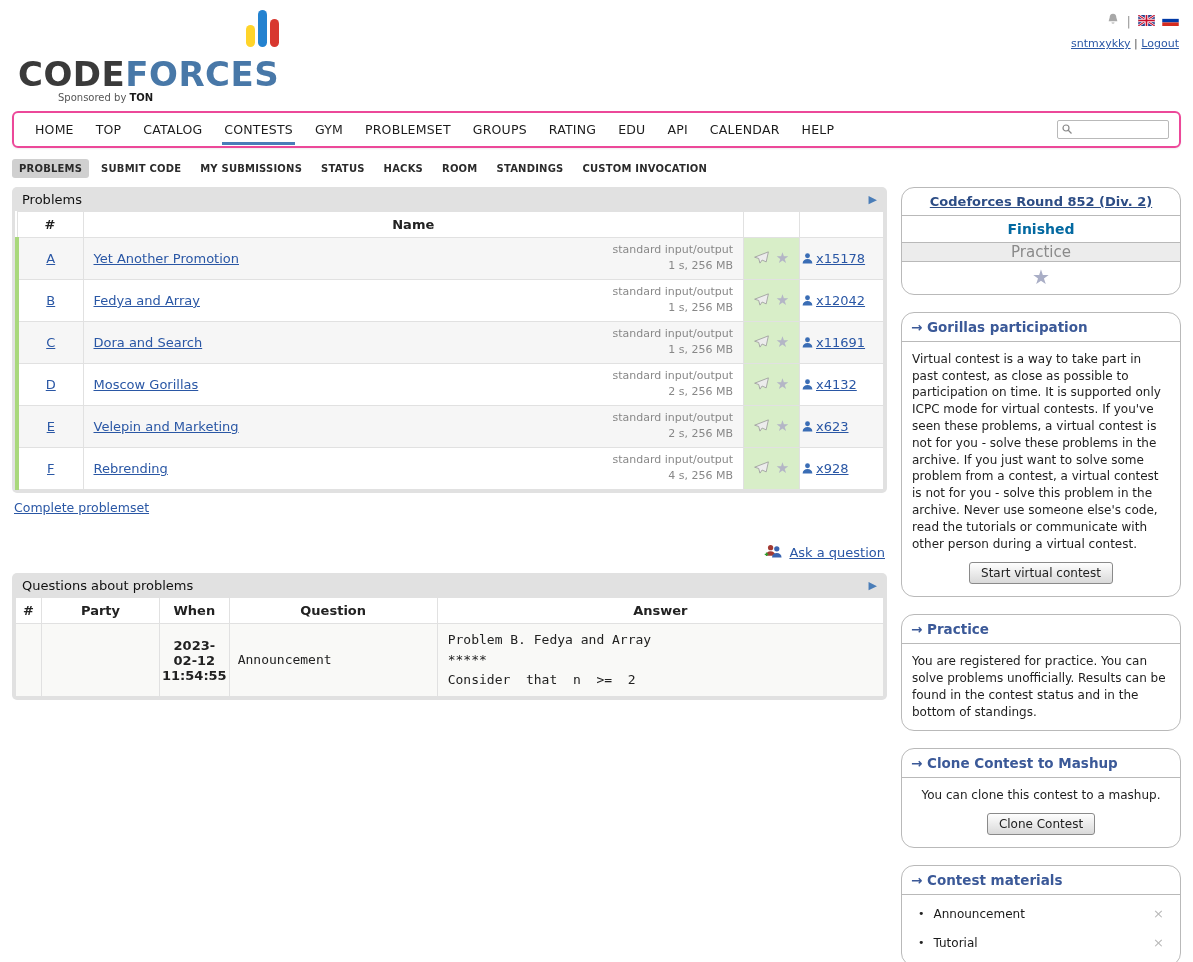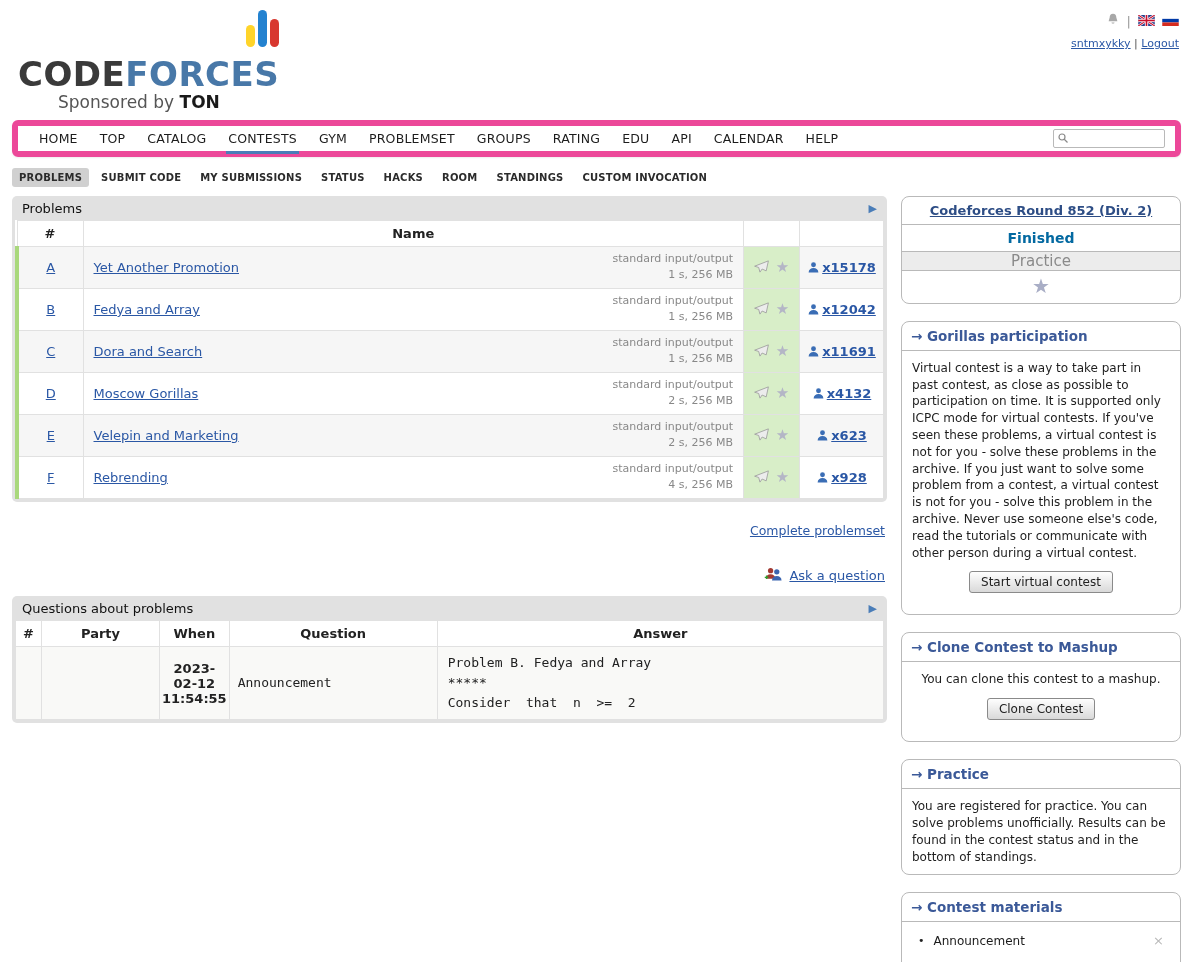--- a/index.html
+++ b/index.html
@@ -14,28 +14,28 @@
   
   .header { display: flex; justify-content: space-between; align-items: flex-start; padding: 4px 2px 8px; }
   .logo-area { display: flex; align-items: flex-end; gap: 10px; margin-left: 4px; flex-direction: column; }
   .logo-bars { display: flex; align-items: flex-end; gap: 3px; padding-bottom: 3px; }
   .bar { width: 9px; border-radius: 5px; }
   .bar-yellow { height: 22px; background: #ffd42a; }
   .bar-blue   { height: 37px; background: #2382d0; }
   .bar-red    { height: 28px; background: #d8372f; }
   .logo-text { font-size: 34px; font-weight: bold; line-height: 0.85; letter-spacing: 0.5px; }
   .logo-code { color: #3a3a3a; } .logo-forces { color: #4878a8; }
-  .logo-sub { font-size: 17px; color: #555; margin-top: 3px; padding-left: 40px; }
+  .logo-sub { font-size: 10px; color: #555; margin-top: 3px; padding-left: 40px; }
   .logo-sub b { color: #1a1a1a; }
   .header-right { text-align: right; padding-top: 2px; }
   .hr-top { display: flex; justify-content: flex-end; align-items: center; gap: 7px; margin-bottom: 7px; color: #999; }
   .hr-bottom { font-size: 11px; color: #555; }
 
   
-  .nav { display: flex; align-items: center; border: 6px solid #ec4899; border-radius: 6px;
+  .nav { display: flex; align-items: center; border: 2px solid #ec4899; border-radius: 6px;
          height: 37px; padding: 0 10px; box-shadow: 0 1px 2px rgba(0,0,0,.07); }
   .nav a { color: #1c1c1c; text-decoration: none; font-size: 12.5px; letter-spacing: .2px;
            height: 35px; line-height: 35px; padding: 0 11px; position: relative; }
   .nav a.active::after { content: ""; position: absolute; left: 9px; right: 9px; bottom: 2px;
                          height: 3px; background: #4a7db8; }
   .nav-search { margin-left: auto; position: relative; }
   .nav-search input { width: 112px; height: 19px; border: 1px solid #b9b9b9; border-radius: 2px;
                       padding: 0 3px 0 19px; font-size: 12px; font-family: inherit; }
   .nav-search svg { position: absolute; left: 4px; top: 3px; }
 
@@ -62,44 +62,44 @@
 
   
   .prob-id { width: 66px; text-align: center; padding: 8px 4px; }
   .prob-id { border-left: 4px solid #a9d87c !important; }
   .prob-name-cell { padding: 4px 10px; }
   .pn-wrap { display: flex; justify-content: space-between; align-items: center; gap: 8px; }
   .pn-io { text-align: right; color: #888; font-size: 11px; line-height: 1.5; white-space: nowrap; }
   td.prob-fav { width: 56px; background: #d8eec8 !important; text-align: center; white-space: nowrap; }
   .fav-star { color: #b4b6c6; font-size: 15px; cursor: pointer; }
   .plane { cursor: pointer; vertical-align: -2px; margin-right: 3px; }
-  .prob-solved { width: 84px; text-align: center; font-size: 12.5px; white-space: nowrap; font-weight: bold; }
+  .prob-solved { width: 84px; text-align: left; font-size: 12.5px; white-space: nowrap; }
   .prob-solved svg { vertical-align: -2px; margin-right: 2px; }
 
-  .right-link { text-align: right; margin: 21px 2px 0; font-size: 12.5px; }
+  .right-link { text-align: left; margin: 7px 2px 0; font-size: 12.5px; }
   .ask-row { display: flex; justify-content: flex-end; align-items: center; gap: 6px; margin: 28px 2px 11px; font-size: 13px; }
 
   
   .q-num { width: 26px; } .q-party { width: 118px; } .q-when-h { width: 68px; }
   .q-question-h { width: 208px; }
   td.q-when { font-weight: bold; text-align: center; padding: 6px 2px; }
   td.q-cell { background: #f9f9f7; height: 68px; vertical-align: middle; }
   .mono { font-family: "DejaVu Sans Mono", "Liberation Mono", monospace; font-size: 11px; line-height: 1.55; }
   td.q-question { padding: 6px 8px; }
   td.q-answer { padding: 6px 10px; white-space: pre-wrap; }
 
   
-  .sbox { border: 1px solid #b9b9b9; border-radius: 8px; background: #fff; overflow: hidden; }
+  .sbox { border: 1px solid #b9b9b9; border-radius: 13px; background: #fff; overflow: hidden; }
   .sbox-caption { padding: 6px 9px; font-size: 13.5px; font-weight: bold; border-bottom: 1px solid #b9b9b9; }
   .sbox-caption a { color: #3b5998; text-decoration: none; }
   .sbox-body { padding: 9px 10px; font-size: 12px; line-height: 1.4; color: #1e1e1e; }
   .btn { font-family: inherit; font-size: 12px; color: #222; padding: 3px 11px;
          border: 1px solid #8a8a8a; border-radius: 3px;
          background: linear-gradient(#fefefe, #d9d9d9); cursor: pointer; }
-  .btn-row { text-align: center; margin: 10px 0 12px; }
+  .btn-row { text-align: center; margin: 10px 0 3px; }
 
   .cb-title { padding: 6px 8px; text-align: center; font-weight: bold; font-size: 13px; }
   .cb-title a { color: #2d4d85; }
   .cb-status { border-top: 1px solid #b9b9b9; text-align: center; font-weight: bold; color: #0369a1; font-size: 14px; padding: 5px; }
   .cb-mode { border-top: 1px solid #b9b9b9; background: #ececec; color: #8a8a8a; text-align: center; font-size: 15px; }
   .cb-star { border-top: 1px solid #b9b9b9; text-align: center; padding: 3px 0 5px; font-size: 20px; color: #a9aec6; cursor: pointer; }
 
   .clone-text { text-align: center; }
   .mat-list { padding: 4px 12px 8px; }
   .mat-item { display: flex; align-items: center; gap: 9px; padding: 7px 4px; font-size: 12px; }
@@ -430,35 +430,35 @@
         <div class="sbox-body">
           <span>Virtual contest is a way to take part in past contest, as close as possible to participation on time. It is supported only ICPC mode for virtual contests. If you've seen these problems, a virtual contest is not for you - solve these problems in the archive. If you just want to solve some problem from a contest, a virtual contest is not for you - solve this problem in the archive. Never use someone else's code, read the tutorials or communicate with other person during a virtual contest.</span>
           <div class="btn-row">
             <button class="btn">Start virtual contest</button>
           </div>
         </div>
       </div>
 
       <div class="sbox">
         <div class="sbox-caption">
+          <a href="#">→ Practice</a>
+        </div>
+        <div class="sbox-body">You are registered for practice. You can solve problems unofficially. Results can be found in the contest status and in the bottom of standings.</div>
+      </div>
+
+      <div class="sbox">
+        <div class="sbox-caption">
           <a href="#">→ Clone Contest to Mashup</a>
         </div>
         <div class="sbox-body">
           <div class="clone-text">You can clone this contest to a mashup.</div>
           <div class="btn-row">
             <button class="btn">Clone Contest</button>
           </div>
         </div>
-      </div>
-
-      <div class="sbox">
-        <div class="sbox-caption">
-          <a href="#">→ Practice</a>
-        </div>
-        <div class="sbox-body">You are registered for practice. You can solve problems unofficially. Results can be found in the contest status and in the bottom of standings.</div>
       </div>
 
       <div class="sbox">
         <div class="sbox-caption">
           <a href="#">→ Contest materials</a>
         </div>
         <div class="mat-list">
           <div class="mat-item">
             <span class="mat-bullet">•</span>
             <span class="mat-label">Announcement</span>

